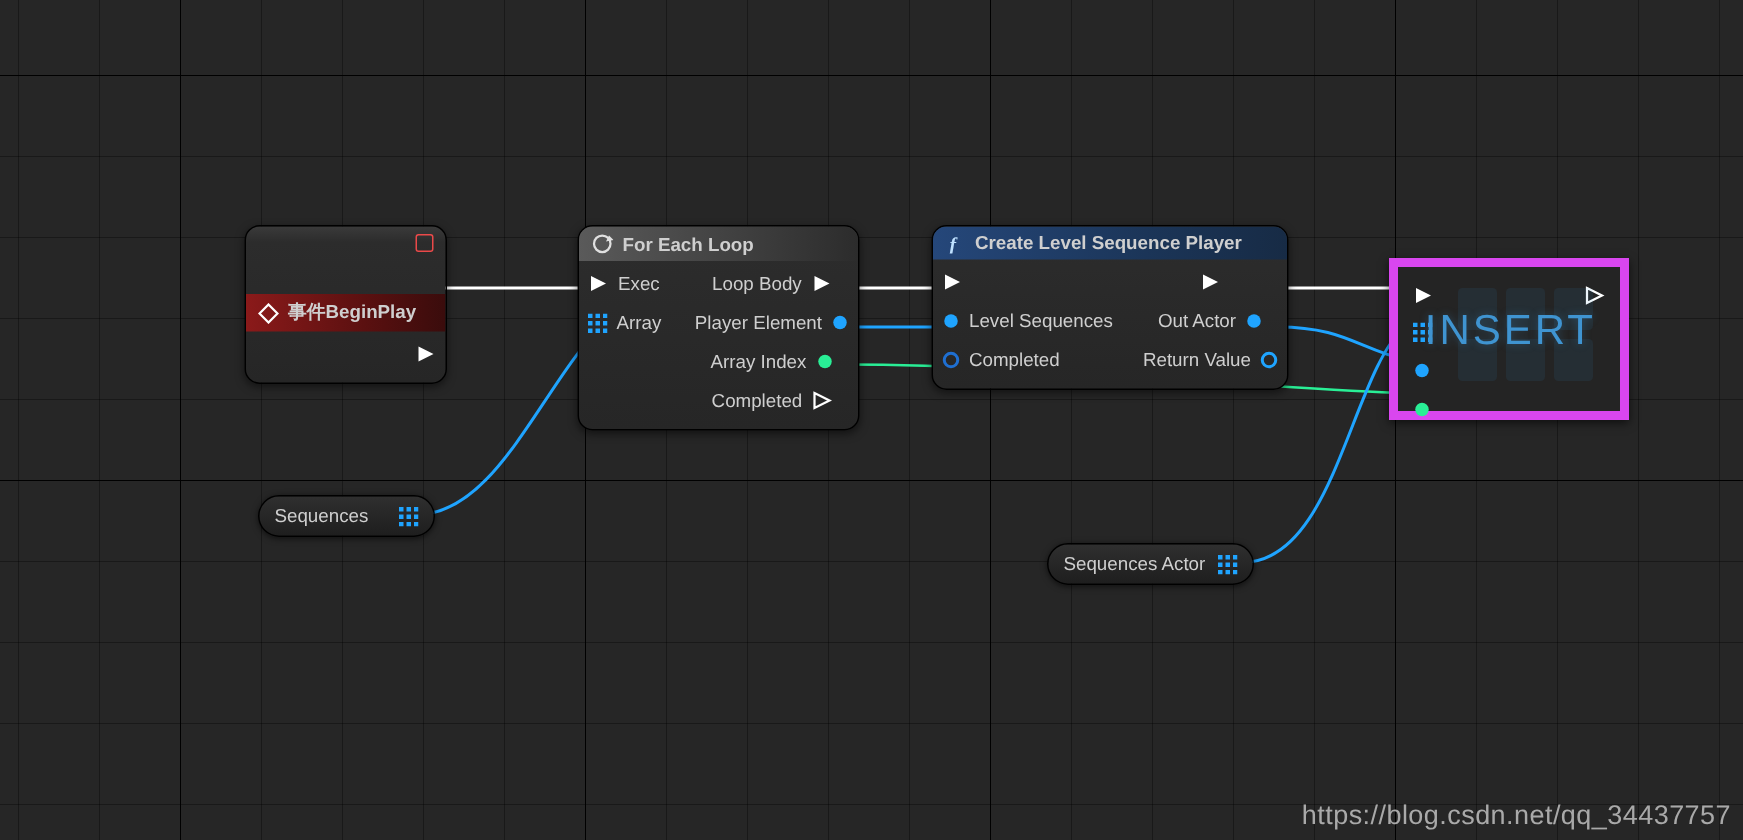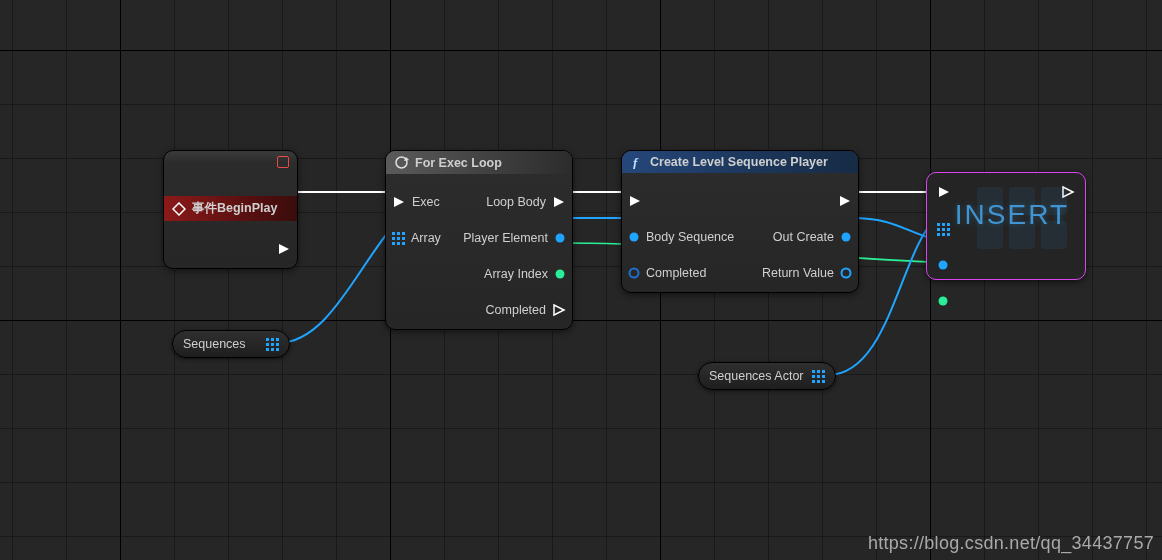--- a/index.html
+++ b/index.html
@@ -40,43 +40,43 @@
     gap: 6px;
     padding: 4px 8px;
     font-weight: 600;
     color: #fff;
     white-space: nowrap;
   }
   .hdr-red   { background: linear-gradient(to right, #8b1a1a, #5a1010 60%, #3a0c0c); margin-top: 45px; }
   .hdr-grey  { background: linear-gradient(to right, #5a5a5a, #3a3a3a 70%, #2c2c2c); }
   .hdr-blue  { background: linear-gradient(to right, #25477a, #1b3558 60%, #172b45); }
   .pins { display:flex; justify-content:space-between; padding:4px 6px 8px 6px; }
-  .col { display:flex; flex-direction:column; gap:14px;margin-top:13px; }
-  .col.right { align-items:flex-end; }
+  .col { display:flex; flex-direction:column; gap:4px; }
+  .col.right { align-items:center; }
   .pin { display:flex; align-items:center; gap:6px; height:22px; white-space:nowrap; }
   .pin.right { flex-direction: row-reverse; }
   .pin svg { display:block; }
   .lbl { font-size:12.5px; color:#cfcfcf; }
   
   .pill {
     position: absolute;
     display:flex; align-items:center; gap:8px;
     padding: 6px 10px;
     background: linear-gradient(#2f2f2f, #1e1e1e);
     border: 1px solid #000;
     border-radius: 14px;
     box-shadow: 0 1px 4px rgba(0,0,0,0.6);
     color:#e5e5e5;
   }
   
   .insert {
     position:absolute;
     background: #242424;
-    border: 1px solid #d946ef;
-    border-radius: 10px;
+    border: 6px solid #d946ef;
+    border-radius: 0;
     box-shadow: 0 2px 6px rgba(0,0,0,0.6);
   }
   .insert .row { display:flex; align-items:center; justify-content:space-between; padding:8px 10px 2px 10px; }
   .insert .pins { padding:0 10px 10px 10px; }
   .insert .big {
     position:absolute; right:16px; top:26px;
     font-family: Impact, "Arial Black", sans-serif;
     font-size:28px; letter-spacing:2px;
     color:#3f94d1; text-shadow:0 0 6px rgba(63,148,209,0.35);
   }
@@ -127,21 +127,21 @@
     </div>
   </div>
 </div>
 
 <div class="node" style="left:385px; top:150px; width:188px;">
   <div class="header hdr-grey">
     <svg width="15" height="15">
         <circle cx="7.5" cy="7.5" r="5.5" fill="none" stroke="#e0e0e0" stroke-width="1.5"></circle>
         <polygon points="12,2 15,5 10,6" fill="#e0e0e0"></polygon>
       </svg>
-    <span class="lbl">For Exec Loop</span>
+    <span class="lbl">For Each Loop</span>
   </div>
   <div class="pins">
     <div class="col">
       <div class="pin">
         <svg width="14" height="14">
             <polygon points="2,2 12,7 2,12" fill="#fff"></polygon>
           </svg>
         <span class="lbl">Exec</span>
       </div>
       <div class="pin">
@@ -201,40 +201,40 @@
     <div class="col">
       <div class="pin">
         <svg width="14" height="14">
             <polygon points="2,2 12,7 2,12" fill="#fff"></polygon>
           </svg>
       </div>
       <div class="pin">
         <svg width="12" height="12">
             <circle cx="6" cy="6" r="4.5" fill="#1fa4ff"></circle>
           </svg>
-        <span class="lbl">Body Sequence</span>
+        <span class="lbl">Level Sequences</span>
       </div>
       <div class="pin">
         <svg width="12" height="12">
             <circle cx="6" cy="6" r="4.5" fill="none" stroke="#1f6fd1" stroke-width="2"></circle>
           </svg>
         <span class="lbl">Completed</span>
       </div>
     </div>
     <div class="col right">
       <div class="pin right">
         <svg width="14" height="14">
             <polygon points="2,2 12,7 2,12" fill="#fff"></polygon>
           </svg>
       </div>
       <div class="pin right">
         <svg width="12" height="12">
             <circle cx="6" cy="6" r="4.5" fill="#1fa4ff"></circle>
           </svg>
-        <span class="lbl">Out Create</span>
+        <span class="lbl">Out Actor</span>
       </div>
       <div class="pin right">
         <svg width="12" height="12">
             <circle cx="6" cy="6" r="4.5" fill="none" stroke="#1fa4ff" stroke-width="2"></circle>
           </svg>
         <span class="lbl">Return Value</span>
       </div>
     </div>
   </div>
 </div>

